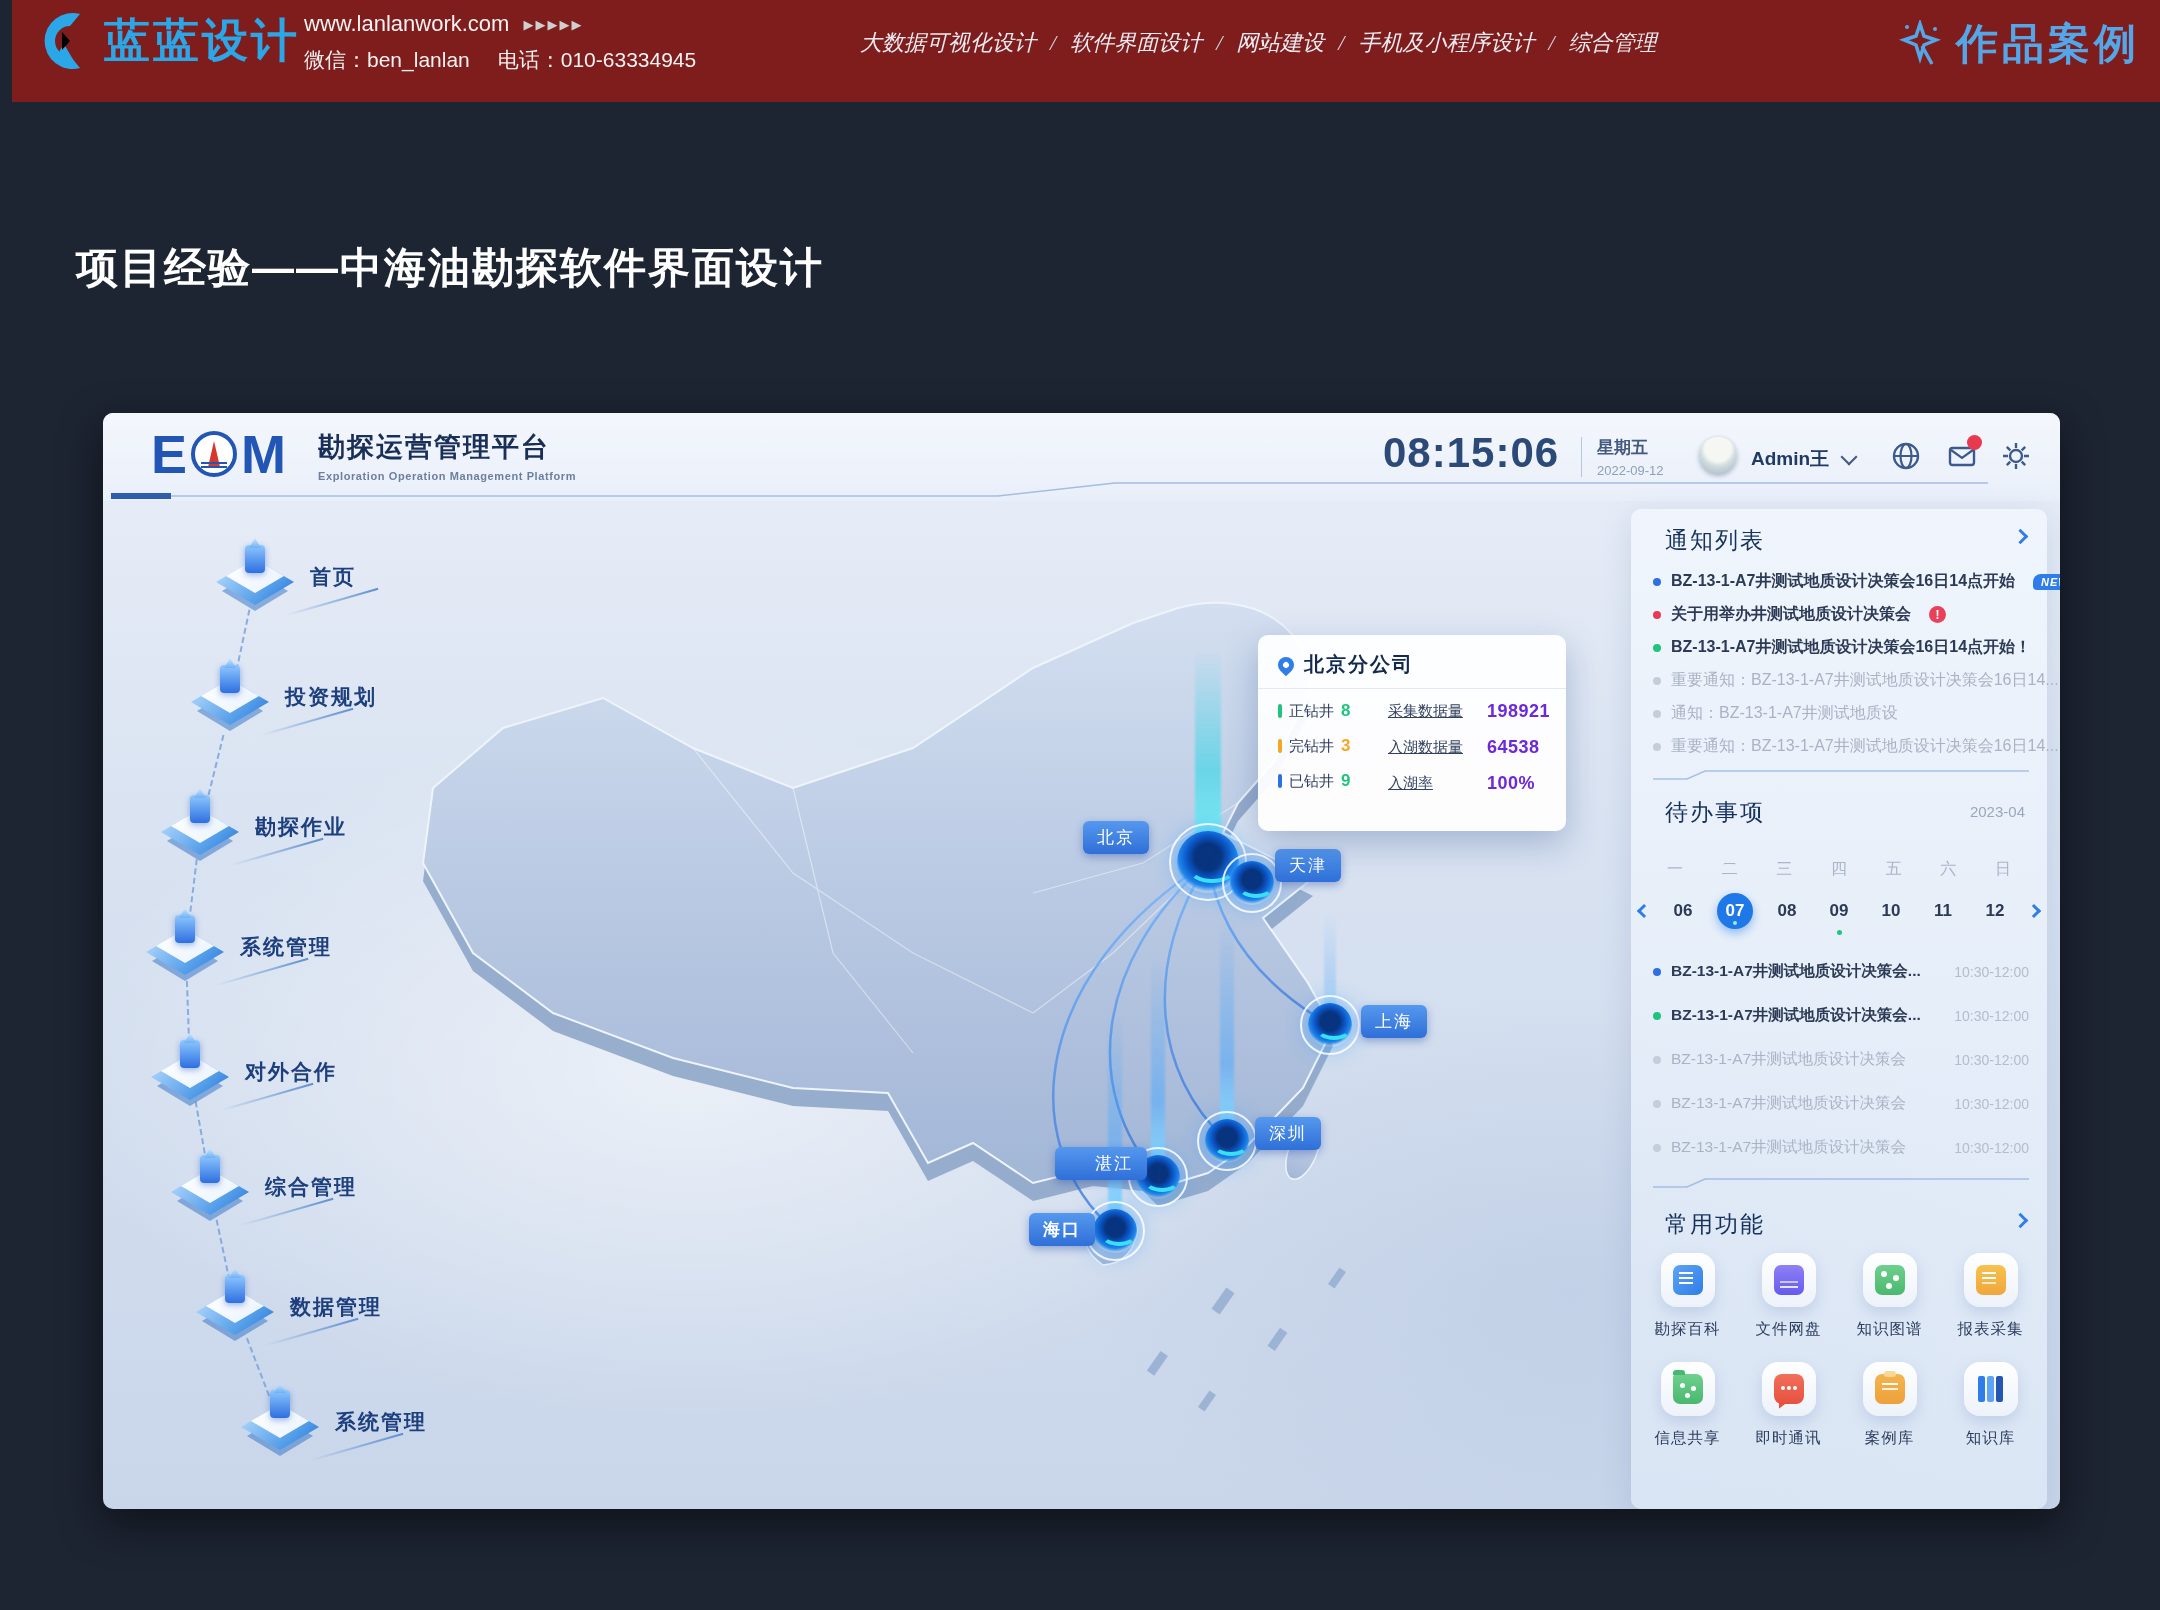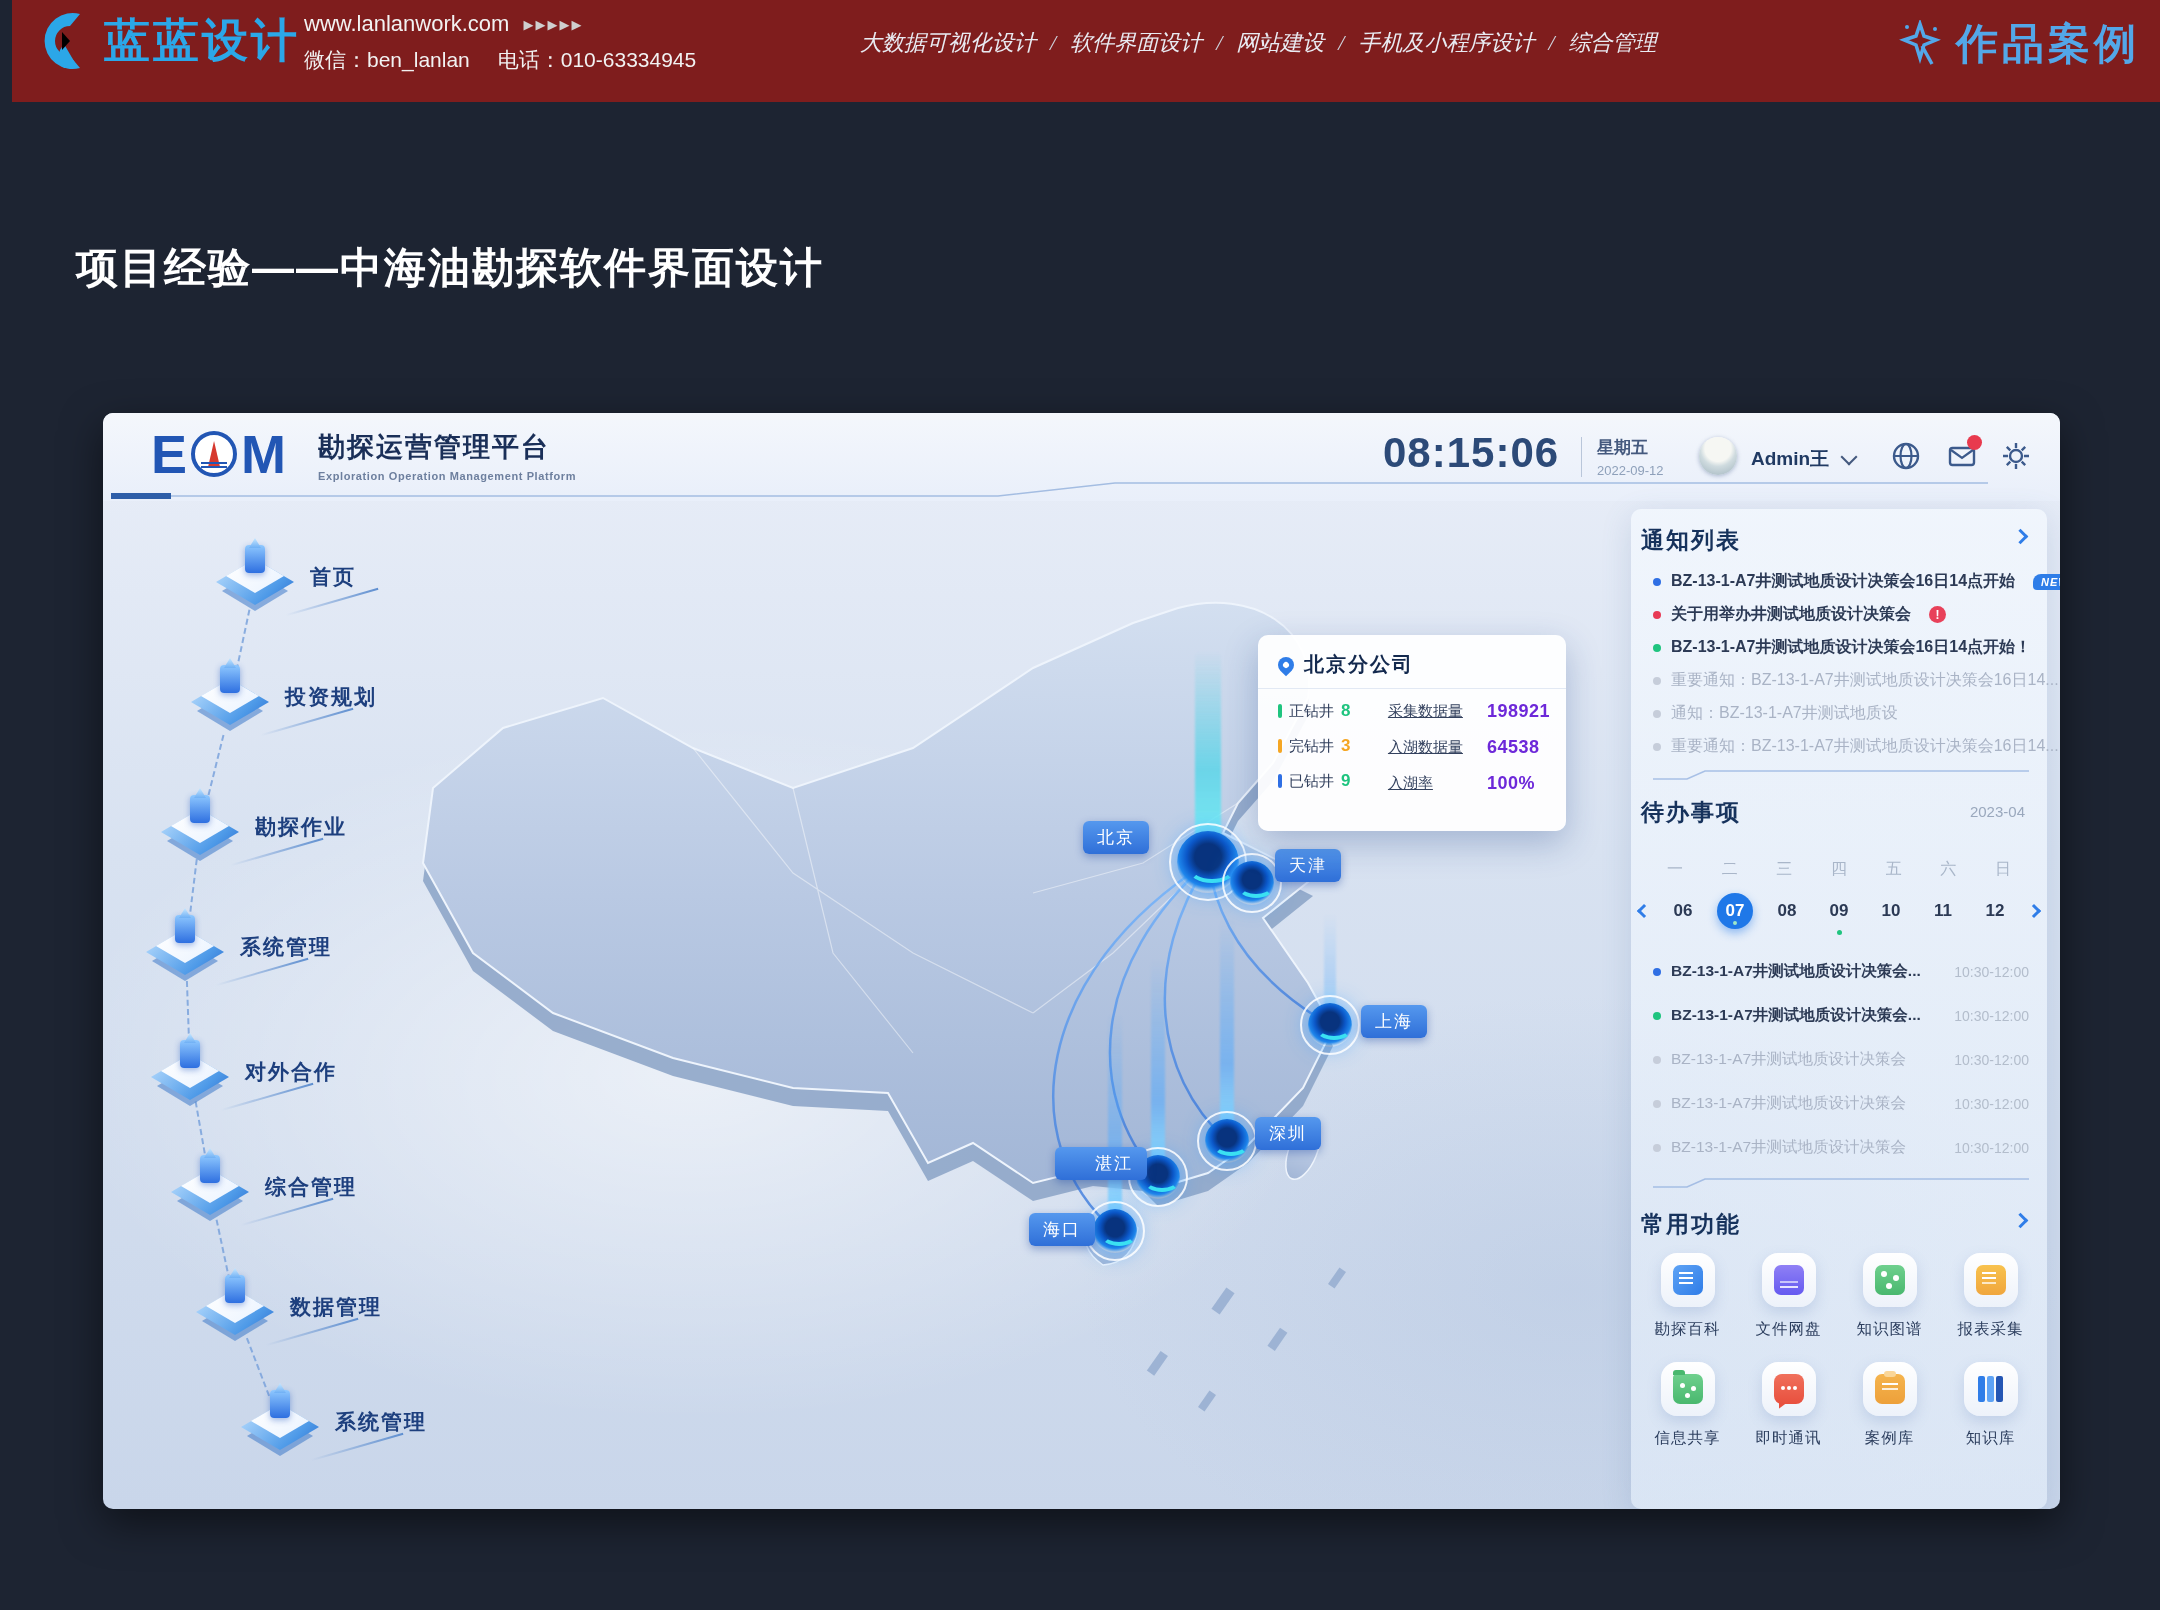--- a/index.html
+++ b/index.html
@@ -110,21 +110,21 @@
   .tick.g { background:#1fc47f; } .tick.o { background:#f5a623; } .tick.b { background:#2f6fe4; }
   .pval { font-weight:800; font-size:17px; }
   .pval.g { color:#1fc47f; } .pval.o { color:#f5a623; }
   .prow .dlabel { width:92px;text-decoration:underline; }
   .dval { font-weight:800; font-size:18px; color:#6d28d9; letter-spacing:.5px; }
 
   
   .rpanel { position:absolute; left:1528px; top:96px; width:416px; height:1000px; border-radius:10px;
             background:linear-gradient(180deg, rgba(243,248,254,.78), rgba(229,239,251,.62));
             box-shadow:0 8px 30px rgba(80,110,160,.18); }
-  .sec-title { position:absolute; left:10px; font-size:23px; font-weight:700; color:#16325c; letter-spacing:2px; }
+  .sec-title { position:absolute; left:34px; font-size:23px; font-weight:400; color:#16325c; letter-spacing:2px; }
   .sec-chev { position:absolute; left:384px; width:11px; height:11px; border-top:3px solid #2f7de8; border-right:3px solid #2f7de8; transform:rotate(45deg); cursor:pointer; }
   .n-item { position:absolute; left:22px; width:376px; display:flex; align-items:center; gap:10px; font-size:16px; color:#2c3a55; font-weight:bold; cursor:pointer; white-space:nowrap; }
   .n-item.muted { color:#a9b3c5; font-weight:normal; }
   .dot { flex:0 0 8px; width:8px; height:8px; border-radius:50%; }
   .dot.blue { background:#2f6fe4; } .dot.red { background:#e83a55; } .dot.green { background:#1fc47f; } .dot.gray { background:#c6cdda; }
   .badge-new { margin-left:8px; background:#2e7de8; color:#fff; font-size:11px; font-style:italic; font-weight:bold;
                padding:2px 8px; border-radius:8px 4px 8px 4px; letter-spacing:1px; }
   .badge-alert { margin-left:8px; width:17px; height:17px; border-radius:50%; background:#e8415a; color:#fff;
                font-size:12px; font-weight:bold; display:inline-flex; align-items:center; justify-content:center; }
   .rp-div { position:absolute; left:22px; width:376px; height:12px; }
@@ -397,21 +397,21 @@
     <div class="marker sm" style="left:1205px;top:590px;"></div>
     <div class="marker sm" style="left:1102px;top:706px;"></div>
     <div class="marker sm" style="left:1033px;top:742px;"></div>
     <div class="marker sm" style="left:990px;top:796px;"></div>
 
     <div class="city-label" style="left:980px;top:408px;">北京</div>
     <div class="city-label" style="left:1172px;top:436px;">天津</div>
     <div class="city-label" style="left:1258px;top:592px;">上海</div>
     <div class="city-label" style="left:1152px;top:704px;">深圳</div>
     <div class="city-label" style="left:952px;top:734px;padding-left:40px;">湛江</div>
-    <div class="city-label" style="left:926px;top:800px;">海口</div>
+    <div class="city-label" style="left:926px;top:800px;font-weight:bold;">海口</div>
 
     <div class="popup">
       <div class="popup-head">
         <span class="pin"></span>
         <span class="popup-title">北京分公司</span>
       </div>
       <div class="popup-body">
         <div class="pcol left">
           <div class="prow">
             <span class="tick g"></span>

